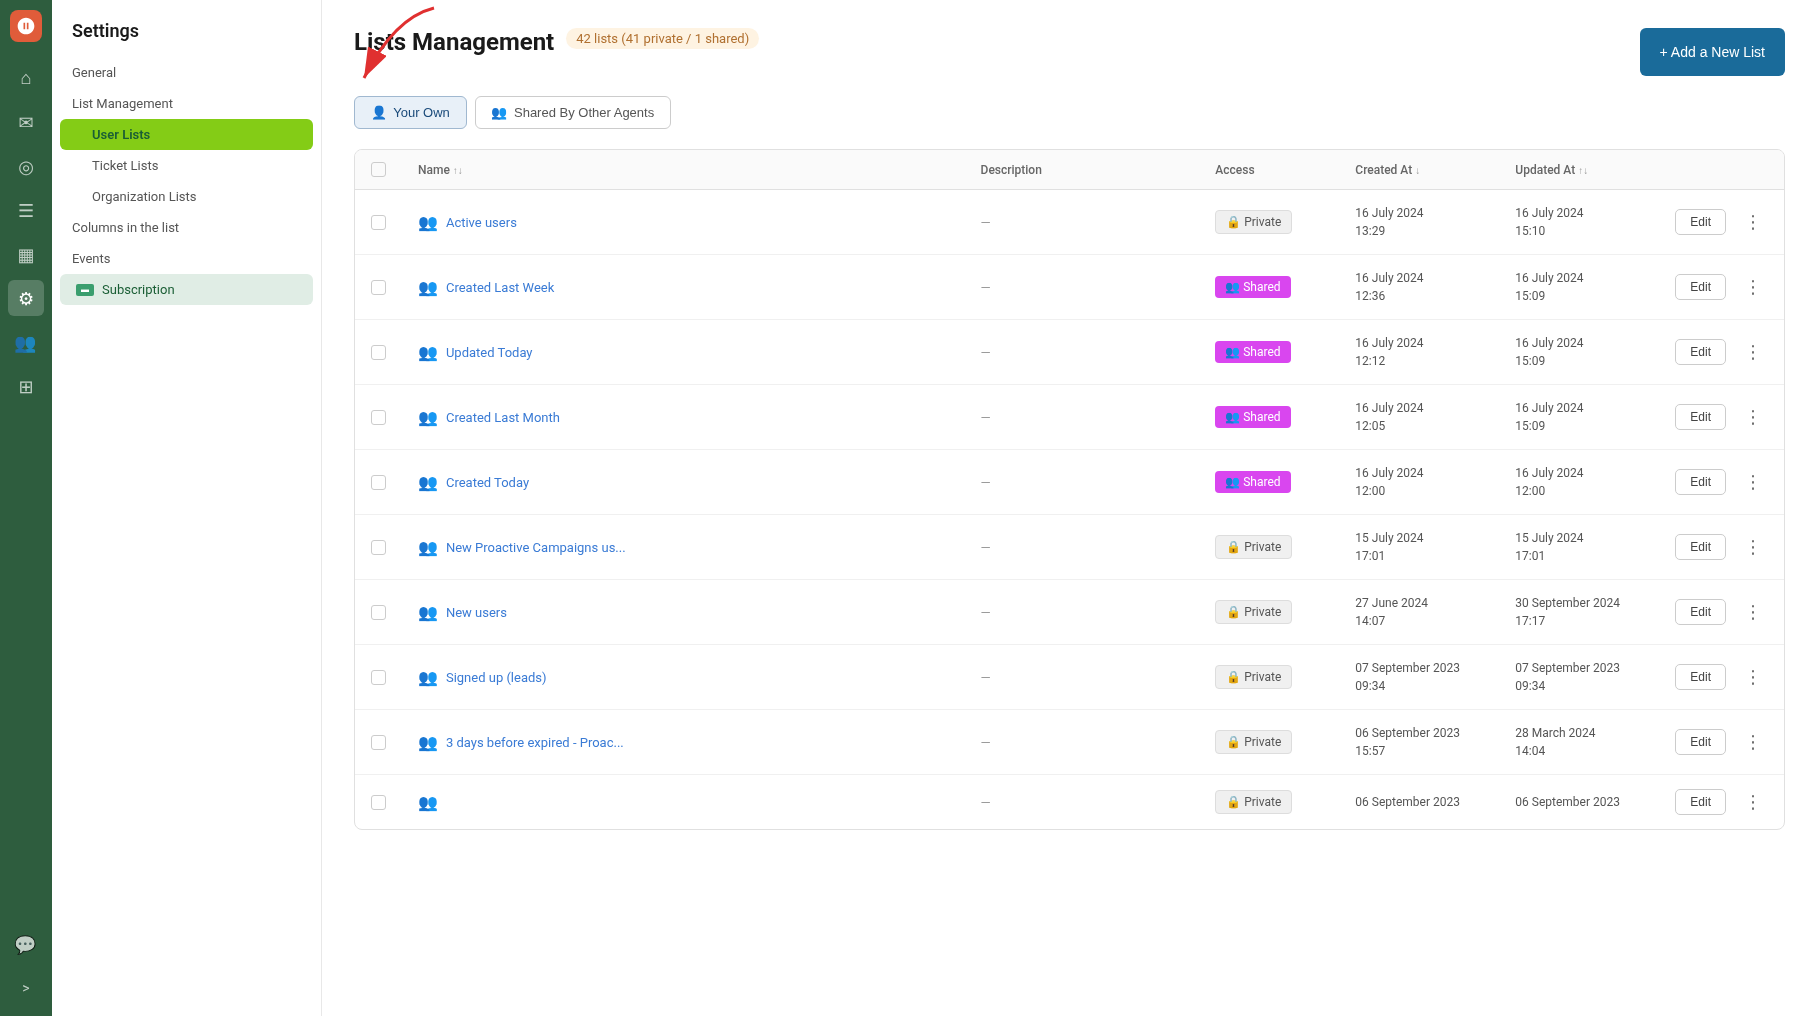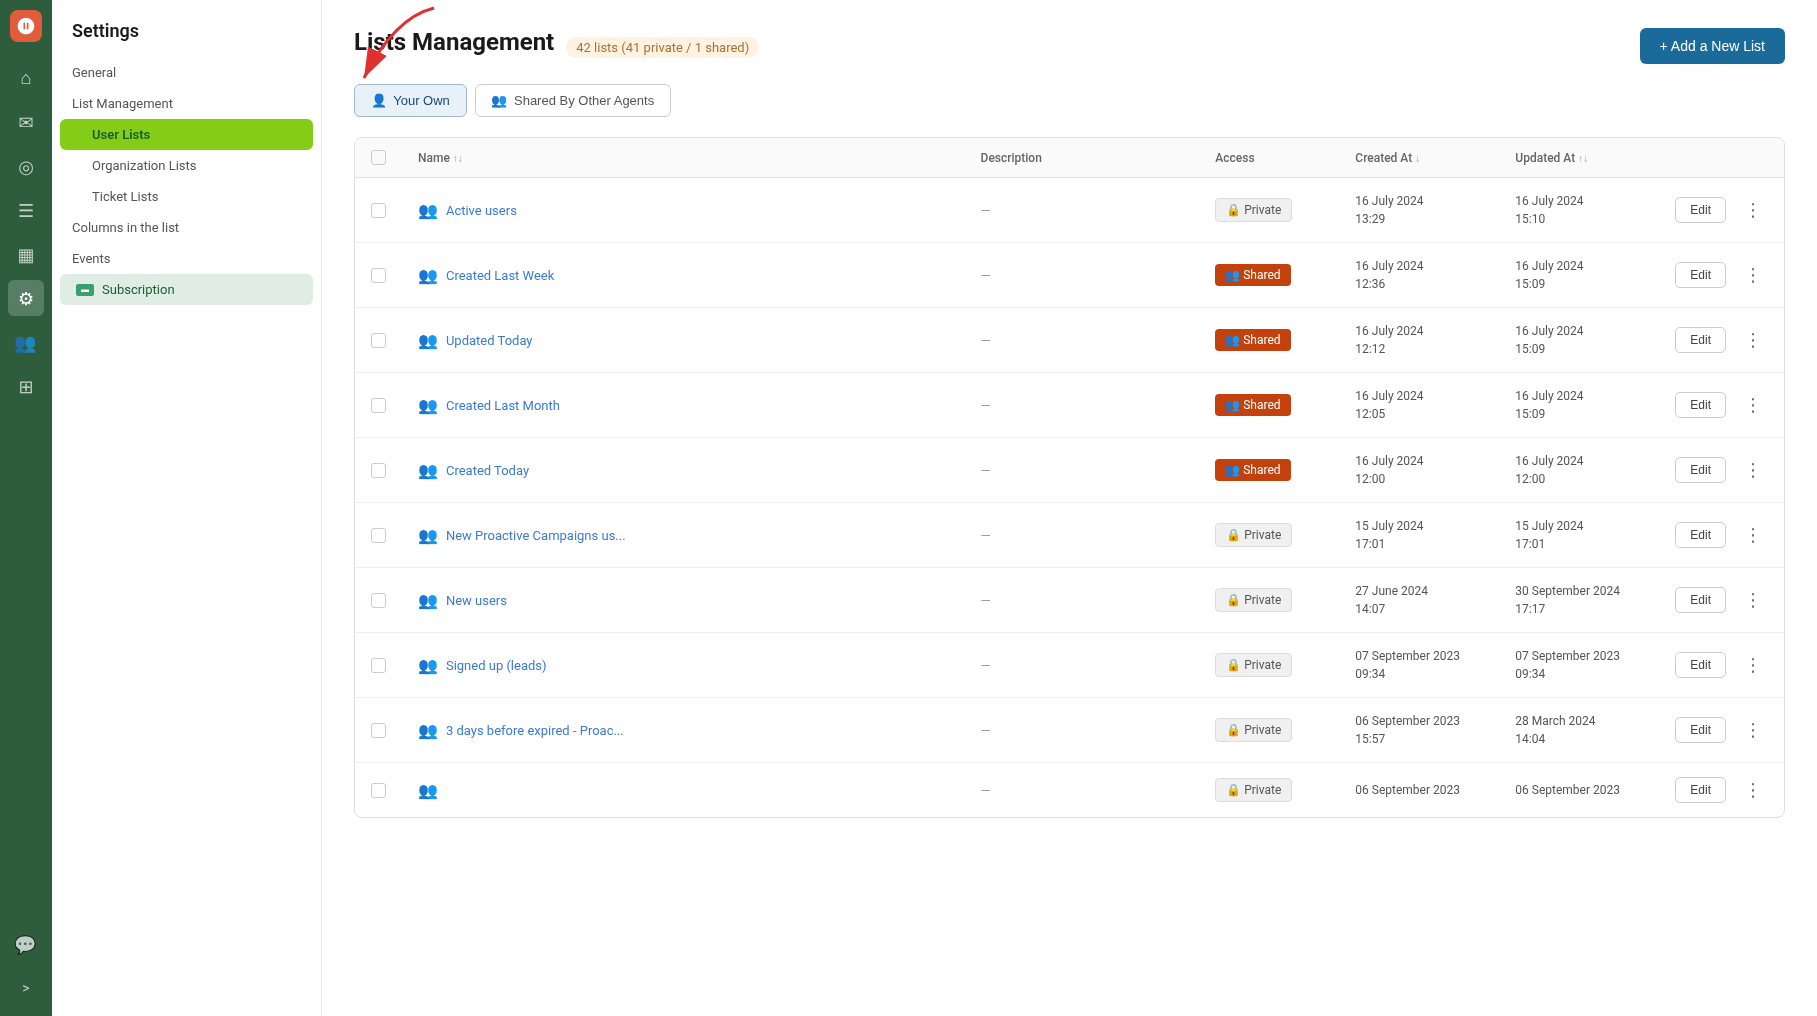--- a/index.html
+++ b/index.html
@@ -110,28 +110,27 @@
       font-size: 24px;
       font-weight: 700;
       color: #1a1a1a;
     }
     .list-count-badge {
       font-size: 13px;
       color: #b07030;
       background: #fef3e2;
       padding: 3px 10px;
       border-radius: 20px;
-      margin-top: 9px;
     }
     .add-btn {
       margin-left: auto;
       background: #1a6b9a;
       color: white;
       border: none;
-      padding: 10px 20px;
+      padding: 16px 20px;
       border-radius: 6px;
       font-size: 14px;
       font-weight: 500;
       cursor: pointer;
       white-space: nowrap;
     }
 
     
     .tabs-row {
       display: flex;
@@ -213,21 +212,21 @@
       color: #555;
       padding: 4px 10px;
       border-radius: 4px;
       font-size: 12px;
       border: 1px solid #ddd;
     }
     .badge-shared {
       display: inline-flex;
       align-items: center;
       gap: 4px;
-      background: #c2410c;
+      background: #d946ef;
       color: white;
       padding: 4px 10px;
       border-radius: 4px;
       font-size: 12px;
     }
 
     .date-cell {
       font-size: 12px;
       color: #555;
       line-height: 1.5;
@@ -303,22 +302,22 @@
   <div class="nav-icon">💬</div>
   <div class="nav-chevron">&gt;</div>
 </div>
 
 <div class="sidebar">
   <div class="sidebar-title">Settings</div>
 
   <div class="sidebar-section-label">General</div>
   <div class="sidebar-section-label">List Management</div>
   <div class="sidebar-item active">User Lists</div>
+  <div class="sidebar-item">Ticket Lists</div>
   <div class="sidebar-item">Organization Lists</div>
-  <div class="sidebar-item">Ticket Lists</div>
   <div class="sidebar-section-label">Columns in the list</div>
   <div class="sidebar-section-label">Events</div>
   <div class="sidebar-item-subscription">
     <span class="sub-icon">▬</span>
     <span>Subscription</span>
   </div>
 </div>
 
 <div class="main">
   <div class="main-inner">

